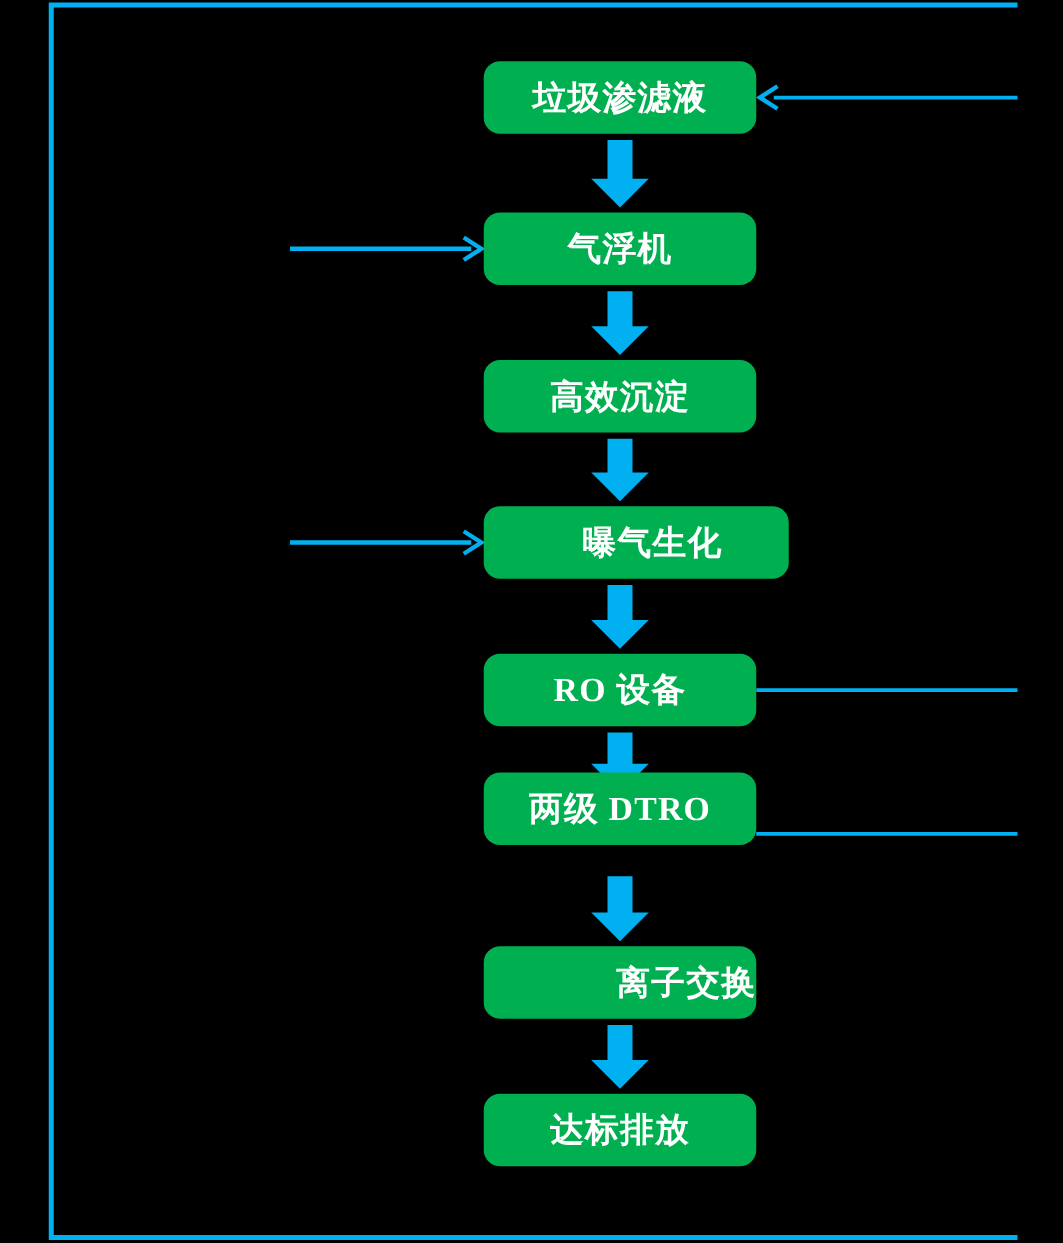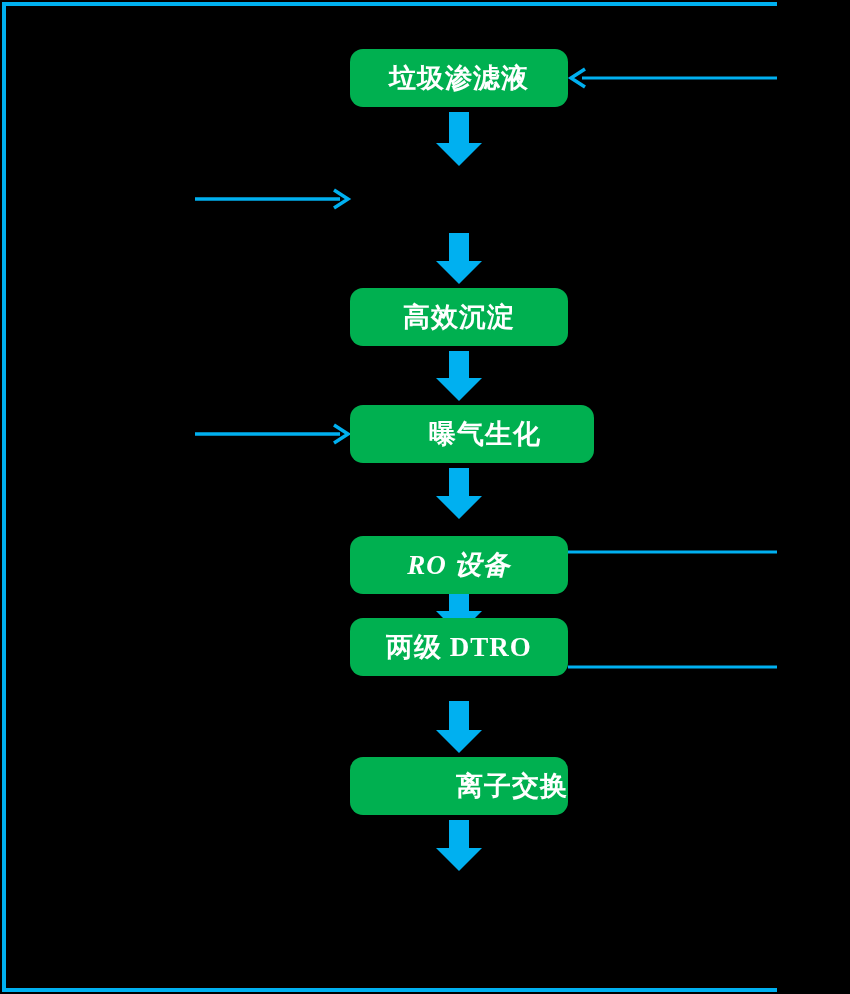--- a/index.html
+++ b/index.html
@@ -7,20 +7,21 @@
     padding: 0;
     background: #000000;
   }
   .canvas {
     position: relative;
     width: 777px;
     height: 994px;
     background: #000000;
     overflow: hidden;
     font-family: "Liberation Serif", "DejaVu Serif", serif;
+    margin-left: 37px;
   }
   .frame {
     position: absolute;
     left: 2px;
     top: 2px;
     width: 838px;
     height: 982px;
     border: 4px solid #00B0F0;
     box-sizing: content-box;
   }
@@ -47,21 +48,21 @@
     font-weight: bold;
     font-size: 27px;
     letter-spacing: 1px;
     white-space: pre;
     line-height: 1;
   }
   .n1 { top: 49px; }
   .n2 { top: 170px; }
   .n3 { top: 288px; font-family: Liberation Serif, serif; }
   .n4 { top: 405px; padding-left: 26px; }
-  .n5 { top: 536px; font-style: italic; }
+  .n5 { top: 523px; }
   .n6 { top: 618px; text-align: center; }
   .n7 { top: 757px; justify-content: flex-end; }
   .n8 { top: 875px; }
 </style>
 </head>
 <body>
 
 <div class="canvas">
 
   <div class="frame"></div>
@@ -93,29 +94,35 @@
       <path d="M568 552 H781"></path>
       <path d="M568 667 H781"></path>
       <path d="M781 667 L781 78 L582 78"></path>
       <path stroke-width="3.5" d="M585 69 L571 78 L585 87"></path>
     </g>
   </svg>
 
   <div class="node n1">
     <span class="node-label">垃圾渗滤液</span>
   </div>
+  <div class="node n2">
+    <span class="node-label">气浮机</span>
+  </div>
   <div class="node n3">
     <span class="node-label">高效沉淀</span>
   </div>
   <div class="node n4">
     <span class="node-label">曝气生化</span>
   </div>
   <div class="node n5">
     <span class="node-label">RO 设备</span>
   </div>
   <div class="node n6">
     <span class="node-label">两级 DTRO</span>
   </div>
   <div class="node n7">
     <span class="node-label">离子交换</span>
   </div>
+  <div class="node n8">
+    <span class="node-label">达标排放</span>
+  </div>
 
 </div>
 
 </body></html>

